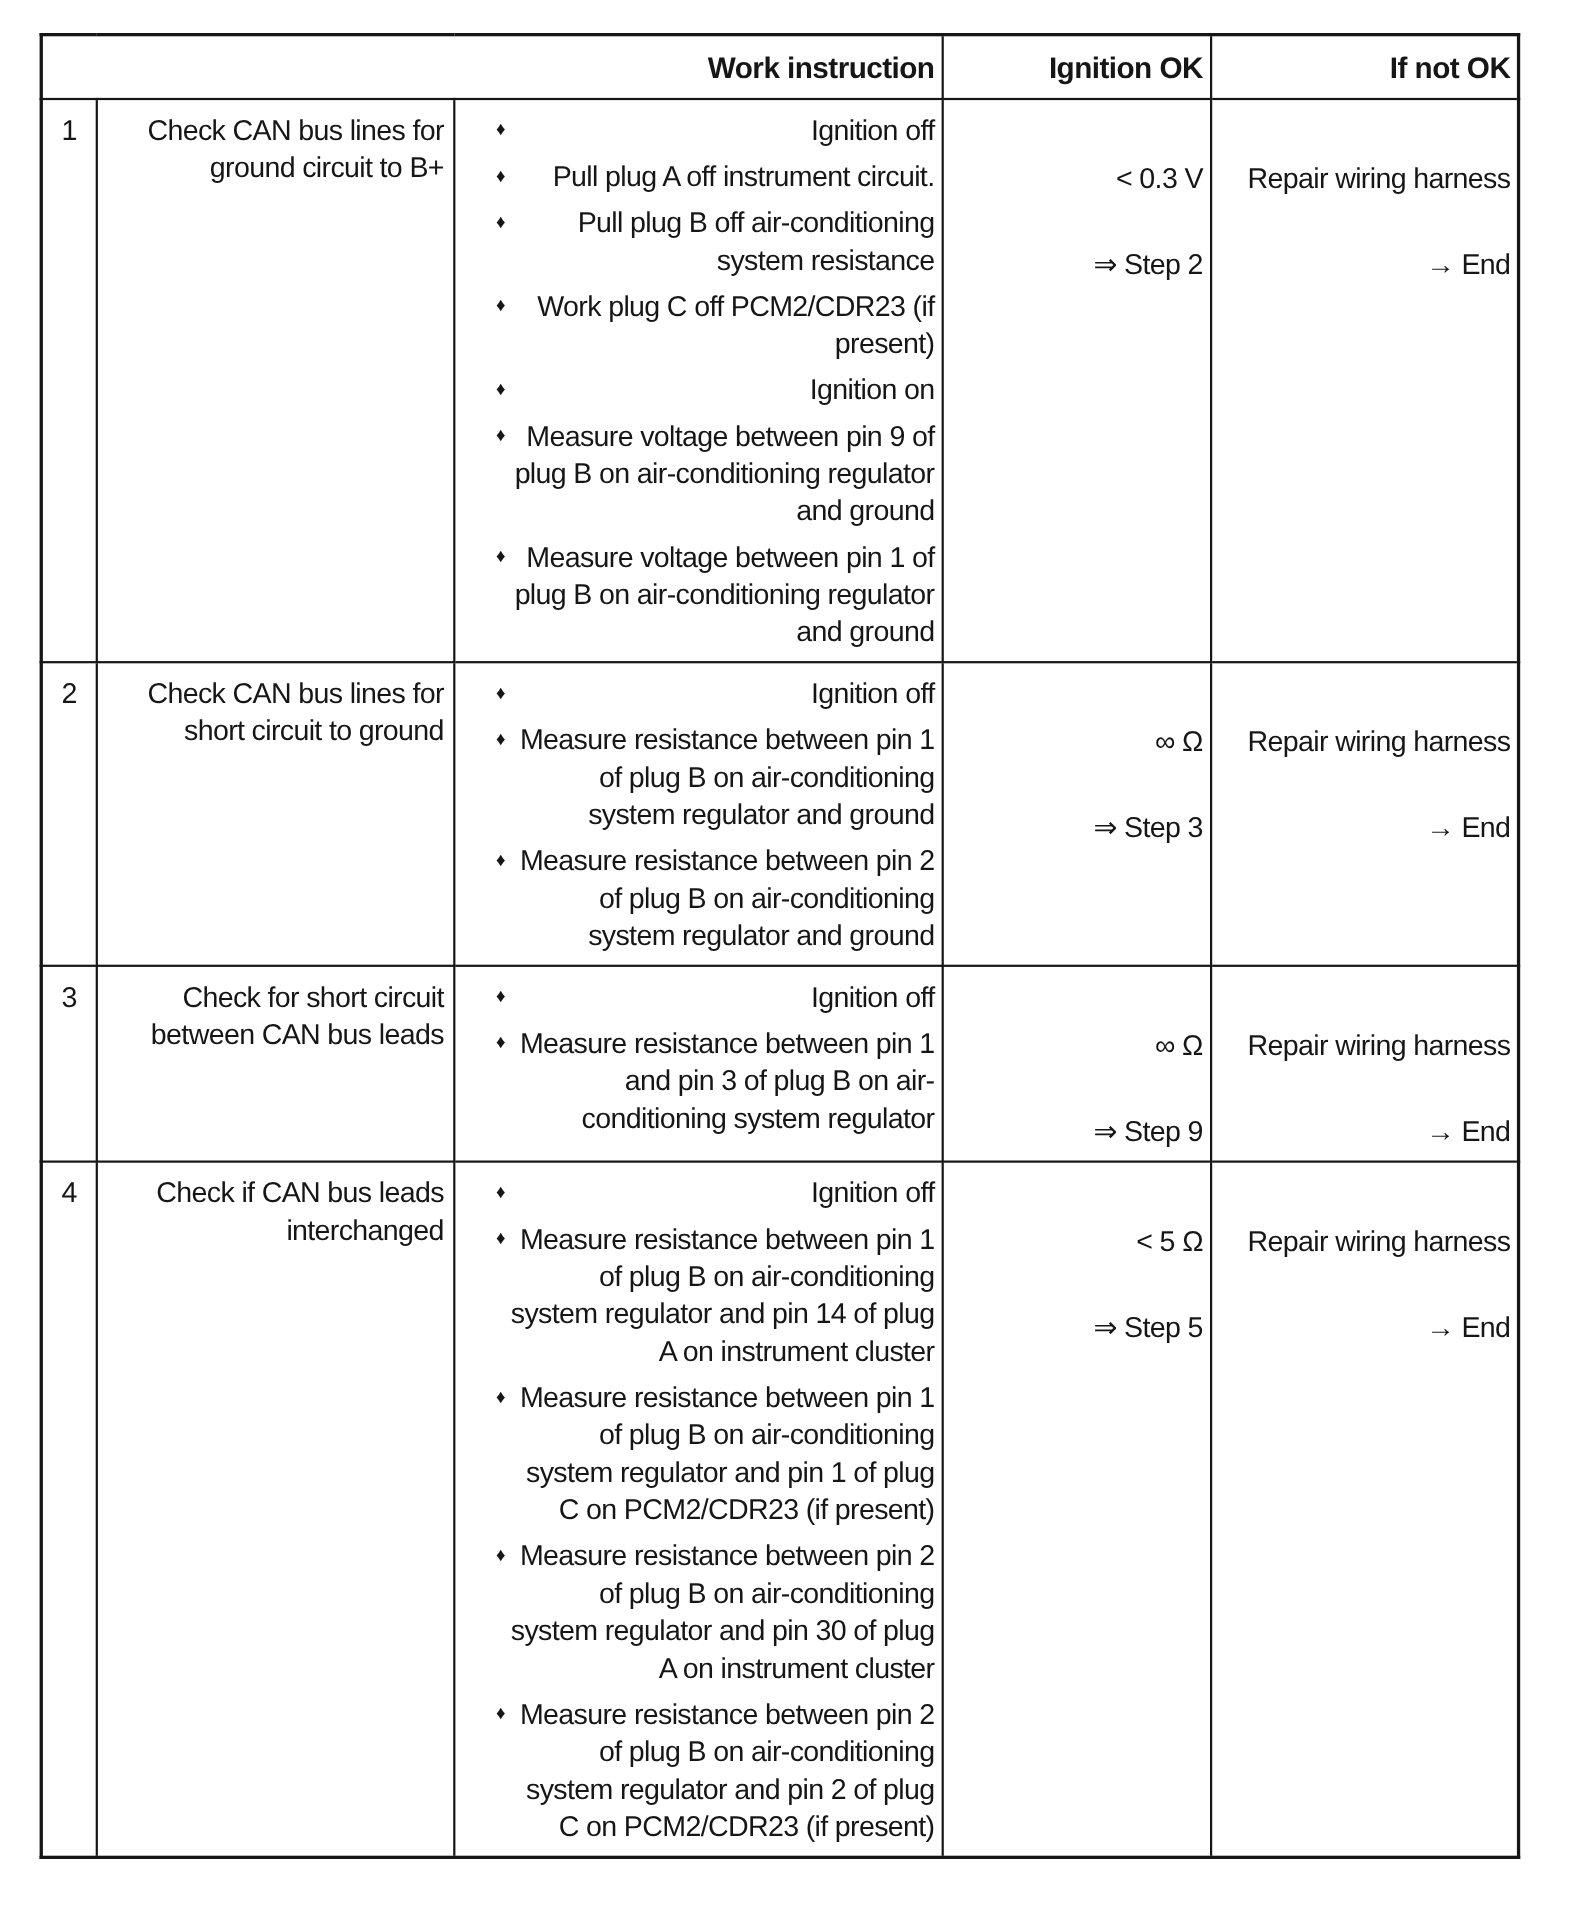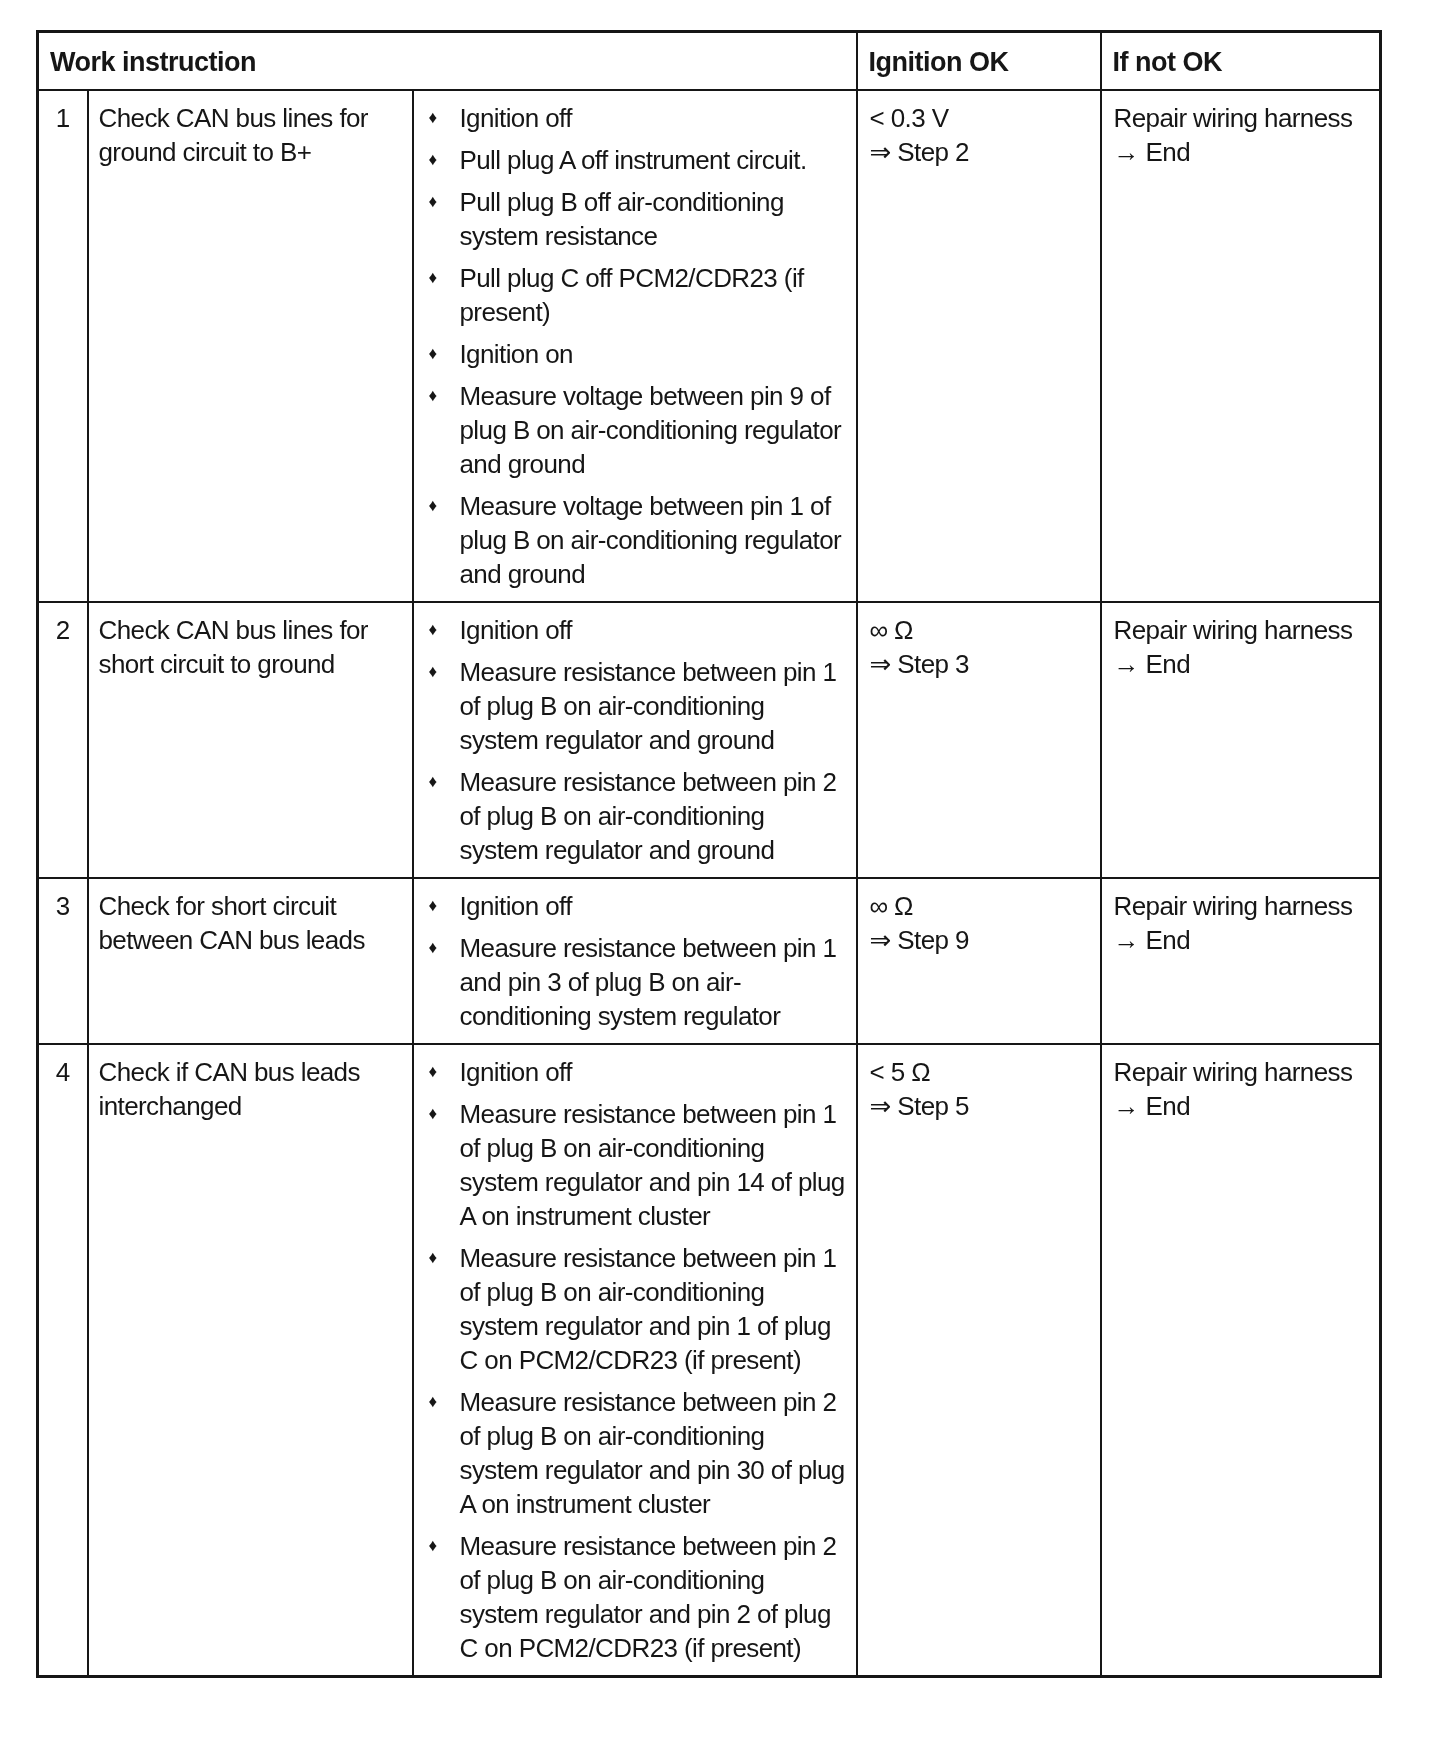--- a/index.html
+++ b/index.html
@@ -19,21 +19,21 @@
     border:3px solid #161616;
     font-size:26px;
     line-height:34px;
     letter-spacing:-0.6px;
   }
   col.c-step{width:50px;}
   col.c-title{width:325px;}
   col.c-bullets{width:444px;}
   col.c-display{width:244px;}
   col.c-ifnot{width:280px;}
-  th,td{border:2px solid #161616;vertical-align:top;text-align:left;}
+  th,td{border:2px solid #161616;vertical-align:top;text-align:right;}
   thead th{
     font-weight:bold;
     font-size:27px;
     letter-spacing:-0.5px;
     padding:12px 6px 10px 11px;
     height:32px;
   }
   td.step{
     text-align:center;
     padding-top:10px;
@@ -48,21 +48,21 @@
   }
   .bullet:last-child{margin-bottom:0;}
   .diamond{
     flex:0 0 31px;
     font-size:17px;
     line-height:34px;
     letter-spacing:0;
   }
   .btext{flex:1 1 auto;}
   td.display,td.ifnot{padding:10px 6px 10px 12px;}
-  .cell-line{min-height:34px;}
+  .cell-line{min-height:34px;margin-top:44px;}
 </style>
 </head>
 <body>
 
 <div class="page">
   <table class="proc">
     <colgroup>
       <col class="c-step">
         <col class="c-title">
         <col class="c-bullets">
@@ -88,21 +88,21 @@
             <div class="bullet">
               <span class="diamond">♦</span>
               <span class="btext">Pull plug A off instrument circuit.</span>
             </div>
             <div class="bullet">
               <span class="diamond">♦</span>
               <span class="btext">Pull plug B off air-conditioning system resistance</span>
             </div>
             <div class="bullet">
               <span class="diamond">♦</span>
-              <span class="btext">Pull plug C off PCM2/CDR23 (if present)</span>
+              <span class="btext">Work plug C off PCM2/CDR23 (if present)</span>
             </div>
             <div class="bullet">
               <span class="diamond">♦</span>
               <span class="btext">Ignition on</span>
             </div>
             <div class="bullet">
               <span class="diamond">♦</span>
               <span class="btext">Measure voltage between pin 9 of plug B on air-conditioning regulator and ground</span>
             </div>
             <div class="bullet">

